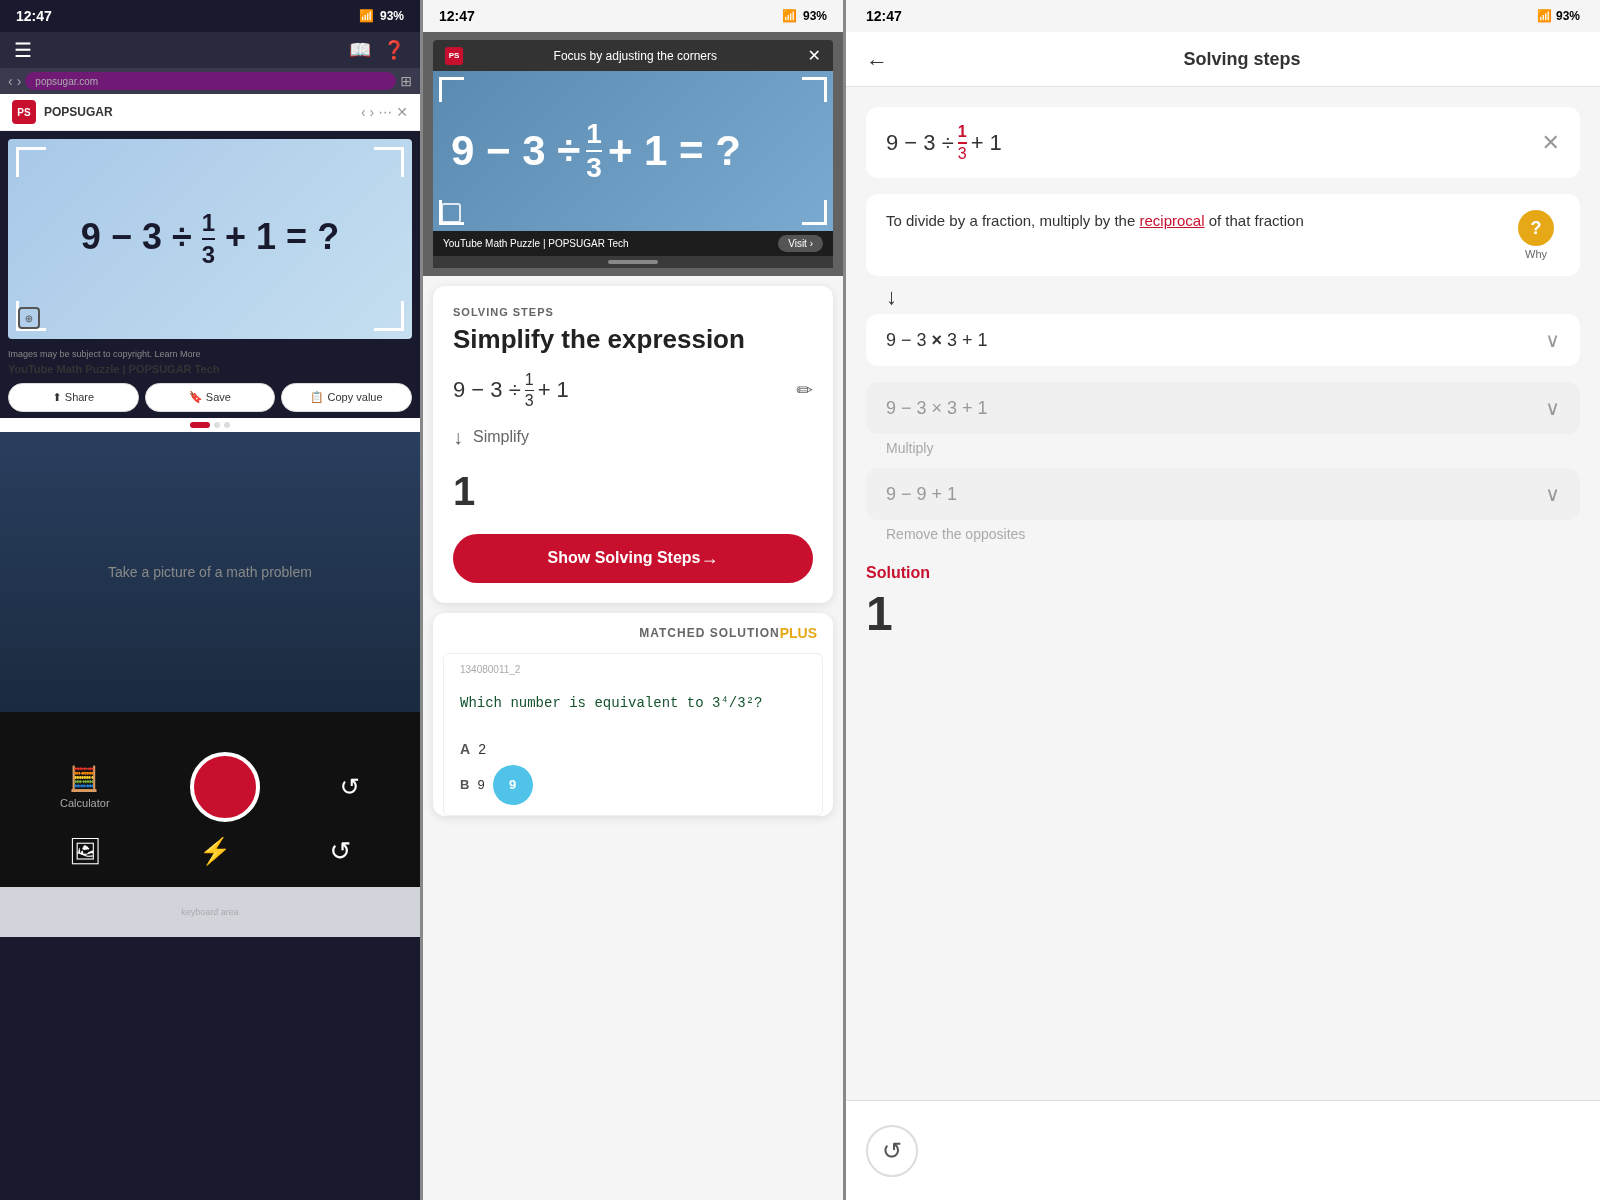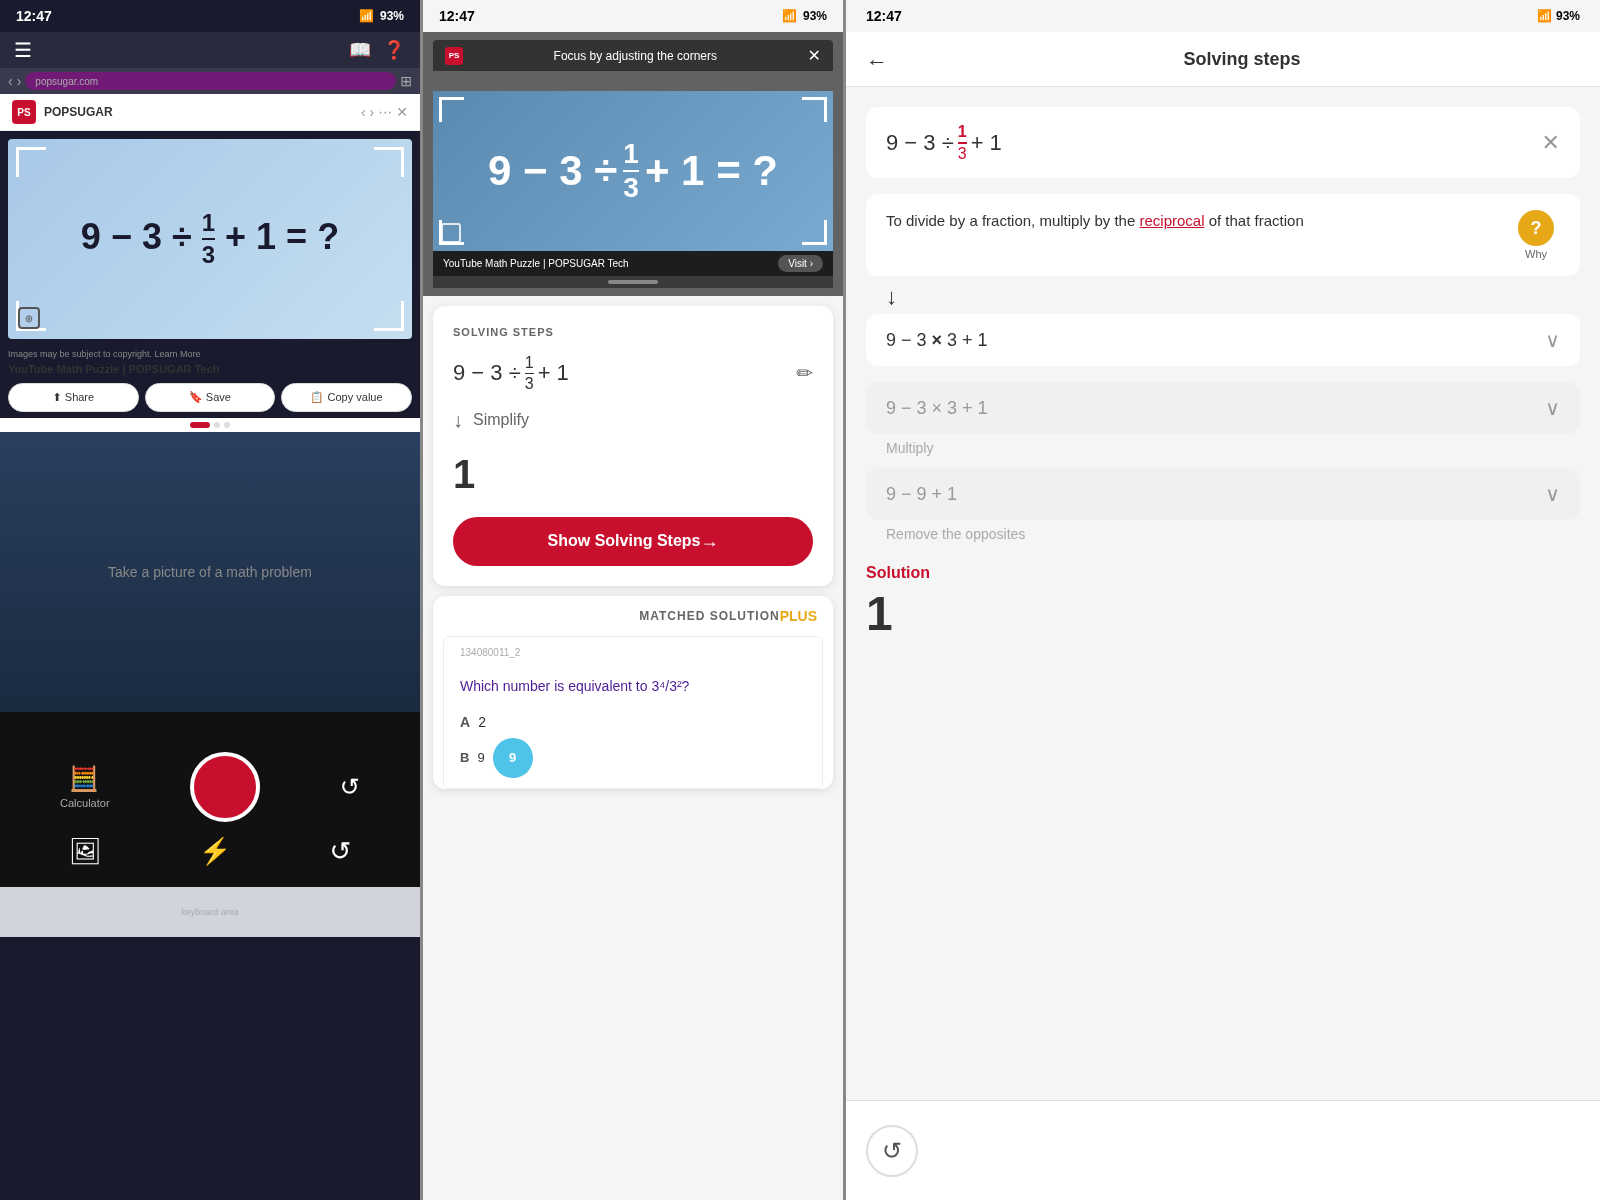--- a/index.html
+++ b/index.html
@@ -208,27 +208,26 @@
       align-items: center;
       justify-content: space-between;
       padding: 6px 12px;
       border-radius: 4px 4px 0 0;
     }
     .focus-text { color: white; font-size: 12px; }
     .close-x { color: white; font-size: 16px; cursor: pointer; }
 
     .math-capture-box {
       background: linear-gradient(135deg, #5a8ab0, #7aaad0);
-      padding: 30px 8px;
+      padding: 30px 18px;
       position: relative;
       min-height: 160px;
       display: flex;
       align-items: center;
-      justify-content: center;
-      margin-top: 20px;
+      justify-content: flex-start;
     }
     .capture-corner {
       position: absolute;
       width: 25px;
       height: 25px;
       border-color: white;
       border-style: solid;
     }
     .cc-tl { top: 6px; left: 6px; border-width: 3px 0 0 3px; }
     .cc-tr { top: 6px; right: 6px; border-width: 3px 3px 0 0; }
@@ -373,22 +372,23 @@
       background: white;
       padding: 10px 16px;
       border: 1px solid #eee;
       margin: 0 10px;
       border-radius: 6px;
       font-size: 13px;
       color: #333;
     }
     .matched-question {
       font-size: 14px;
-      color: #4c1d95;
-      margin-bottom: 16px;
+      color: #14532d;
+      margin-bottom: 26px;
+      font-family: Liberation Mono, monospace;
     }
     .option-row {
       display: flex;
       align-items: center;
       gap: 8px;
       padding: 4px 0;
       font-size: 14px;
     }
     .option-letter { font-weight: 600; color: #555; }
     .option-circle {
@@ -747,20 +747,21 @@
       <span class="video-title">YouTube Math Puzzle | POPSUGAR Tech</span>
       <div class="visit-btn">Visit ›</div>
     </div>
     <div style="display:flex; justify-content:center; gap:4px; padding:4px; background:rgba(0,0,0,0.4);">
       <div style="width:50px; height:4px; background:#888; border-radius:2px;"></div>
     </div>
   </div>
 
   <div class="solving-card">
     <div class="solving-label">SOLVING STEPS</div>
+    <div class="solving-title">Simplify the expression</div>
 
     <div class="expression-row">
       <div class="expr-math">
         9 − 3 ÷ <span class="fraction-inline">
             <span>1</span>
             <span class="fl"></span>
             <span>3</span>
           </span> + 1
       </div>
       <span class="pencil-icon">✏</span>

